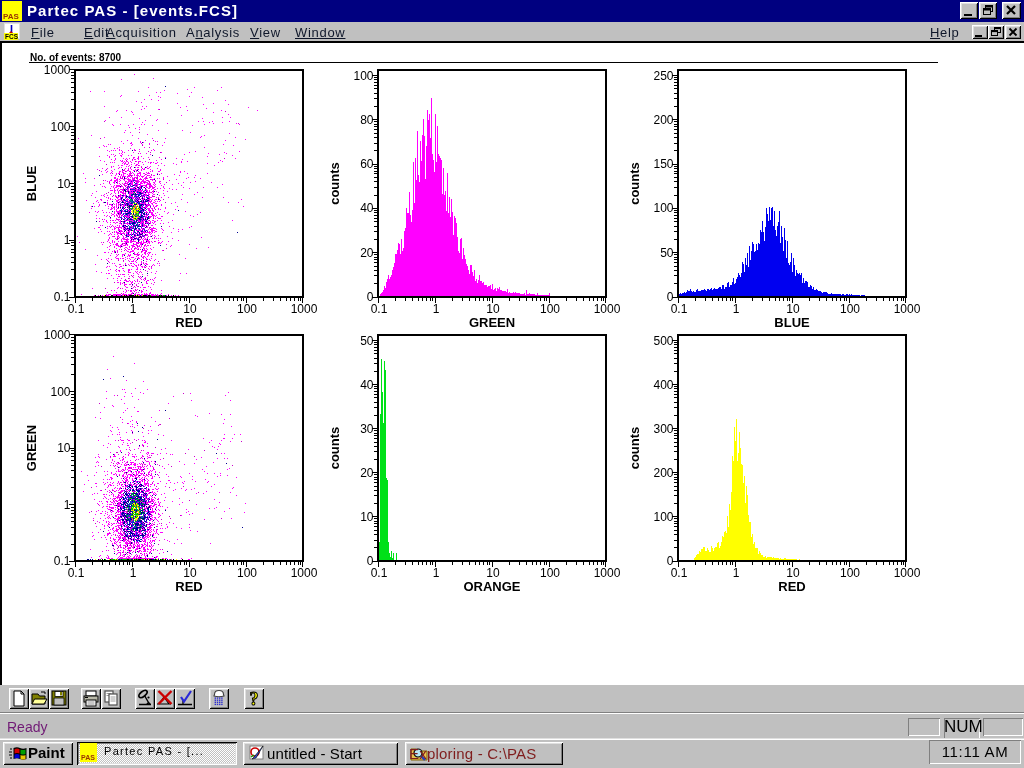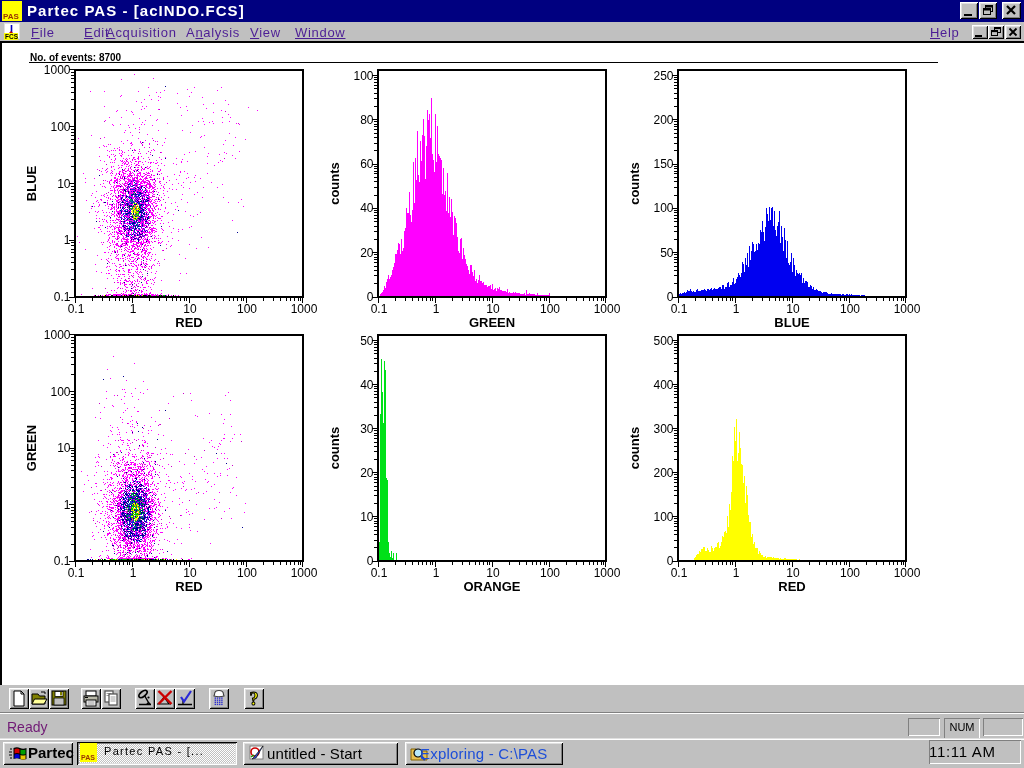--- a/index.html
+++ b/index.html
@@ -7,21 +7,21 @@
 .raised { background:#c0c0c0; box-shadow: inset 1px 1px 0 #fff, inset -1px -1px 0 #000, inset 2px 2px 0 #dfdfdf, inset -2px -2px 0 #808080; }
 .sunk { box-shadow: inset 1px 1px 0 #808080, inset -1px -1px 0 #fff; }
 .pressed { box-shadow: inset 1px 1px 0 #000, inset -1px -1px 0 #fff, inset 2px 2px 0 #808080, inset -2px -2px 0 #dfdfdf; }
 svg { display:block; }
 </style></head>
 <body>
 
 <div class="abs" style="left:0px;top:0px;width:1024px;height:22px;background:#000080;"></div>
 <div class="abs" style="left:2px;top:1px;width:20px;height:20px;background:#ffff00;"></div>
 <div class="abs" style="left:3px;top:12px;font-size:8px;font-weight:bold;color:#993300;letter-spacing:0px;">PAS</div>
-<div class="abs" style="left:27px;top:2px;font-size:15px;font-weight:bold;color:#fff;letter-spacing:1.05px;">Partec PAS - [acINDO.FCS]</div>
+<div class="abs" style="left:27px;top:2px;font-size:15px;font-weight:bold;color:#fff;letter-spacing:1.05px;">Partec PAS - [events.FCS]</div>
 
 <div class="abs raised" style="left:960px;top:2px;width:18px;height:17px;"></div>
 <div class="abs" style="left:964px;top:14px;width:8px;height:2px;background:#000;"></div>
 <div class="abs raised" style="left:979px;top:2px;width:18px;height:17px;"></div>
 <svg class="abs" style="left:979px;top:2px;" width="18" height="17">
  <rect x="6.5" y="3.5" width="7" height="6" fill="none" stroke="#000" stroke-width="1"></rect>
  <rect x="6.5" y="3.5" width="7" height="2" fill="#000"></rect>
  <rect x="4.5" y="6.5" width="7" height="6" fill="#c0c0c0" stroke="#000" stroke-width="1"></rect>
  <rect x="4.5" y="6.5" width="7" height="2" fill="#000"></rect>
 </svg>
@@ -31,21 +31,21 @@
 </svg>
 
 <div class="abs" style="left:2px;top:22px;width:1020px;height:19px;background:#c0c0c0;"></div>
 <svg class="abs" style="left:4px;top:23px;" width="17" height="17">
  <rect x="0.5" y="0.5" width="15" height="15" fill="#fff" stroke="#dfdfdf"></rect>
  <path d="M7.5 2 V11" stroke="#0000c0" stroke-width="1.6"></path>
  <path d="M4 11 L7 8 L10 11 Z" fill="#c00000"></path>
  <rect x="0" y="10" width="14" height="7" fill="#ffff00"></rect>
  <text x="1" y="16" font-size="6.5" font-weight="bold" font-family="Liberation Sans" fill="#000">FCS</text>
 </svg>
-<div class="abs" style="left:0;top:25px;width:100%;height:16px;font-size:13px;letter-spacing:0.7px;color:#4c1d95;">
+<div class="abs" style="left:0;top:25px;width:100%;height:16px;font-size:13px;letter-spacing:0.7px;color:#0f172a;">
  <span class="abs" style="left:31px;"><u>F</u>ile</span>
  <span class="abs" style="left:84px;"><u>E</u>dit</span>
  <span class="abs" style="left:106px;"><u>A</u>cquisition</span>
  <span class="abs" style="left:186px;">A<u>n</u>alysis</span>
  <span class="abs" style="left:250px;"><u>V</u>iew</span>
  <span class="abs" style="left:295px;text-decoration:underline;"><u>W</u>indow</span>
  <span class="abs" style="left:930px;text-align:right;"><u>H</u>elp</span>
 </div>
 
 <div class="abs raised" style="left:972px;top:25px;width:16px;height:14px;"></div>
@@ -252,49 +252,49 @@
     </g>
   </svg>
 <div class="abs raised" style="left:244px;top:688px;width:20px;height:21px;"></div>
 <svg class="abs" style="left:244px;top:688px;" width="20" height="21">
     <text x="10" y="16.5" font-size="18" font-weight="bold" text-anchor="middle" fill="#ffff00" stroke="#000" stroke-width="1" font-family="Liberation Serif,serif">?</text>
   </svg>
 
 <div class="abs" style="left:0;top:714px;width:1024px;height:24px;background:#c0c0c0;"></div>
 <div class="abs" style="left:7px;top:719px;font-size:14px;color:#701a75;">Ready</div>
 <div class="abs sunk" style="left:908px;top:718px;width:32px;height:18px;"></div>
-<div class="abs sunk" style="left:944px;top:718px;width:36px;height:32px;font-size:11px;text-align:center;line-height:18px;">NUM</div>
+<div class="abs sunk" style="left:944px;top:718px;width:36px;height:32px;font-size:17px;text-align:center;line-height:18px;">NUM</div>
 <div class="abs sunk" style="left:983px;top:718px;width:40px;height:18px;"></div>
 
 <div class="abs" style="left:0;top:738px;width:1024px;height:30px;background:#c0c0c0;border-top:1px solid #dfdfdf;"></div>
 <div class="abs" style="left:0;top:739px;width:1024px;height:1px;background:#fff;"></div>
 <div class="abs raised" style="left:3px;top:742px;width:70px;height:23px;"></div>
 <svg class="abs" style="left:8px;top:745px;" width="20" height="17">
     <path d="M2 4 h2 M1 7 h3 M1 10 h3 M2 13 h2" stroke="#000" stroke-width="1.2"></path>
     <g transform="translate(5,2)">
       <path d="M0.5 1 Q4 -0.5 7 1 Q10 2.5 13.5 1 V12 Q10 13.5 7 12 Q4 10.5 0.5 12 Z" fill="#000"></path>
       <path d="M1.5 2.2 Q4 1 6.5 2.2 V6.6 Q4 5.4 1.5 6.6 Z" fill="#d40000"></path>
       <path d="M7.5 2.6 Q10 3.6 12.5 2.6 V7 Q10 8 7.5 7 Z" fill="#00a000"></path>
       <path d="M1.5 7.6 Q4 6.4 6.5 7.6 V11.6 Q4 10.6 1.5 11.6 Z" fill="#0000d4"></path>
       <path d="M7.5 8 Q10 9 12.5 8 V12 Q10 13 7.5 12 Z" fill="#e8c800"></path>
     </g>
   </svg>
-<div class="abs" style="left:28px;top:744px;font-size:15px;font-weight:bold;">Partec</div>
+<div class="abs" style="left:28px;top:744px;font-size:15px;font-weight:bold;">Paint</div>
 <div class="abs pressed" style="left:77px;top:742px;width:160px;height:23px;background-image:linear-gradient(45deg,#fff 25%,transparent 25%,transparent 75%,#fff 75%),linear-gradient(45deg,#fff 25%,transparent 25%,transparent 75%,#fff 75%);background-size:2px 2px;background-position:0 0,1px 1px;"></div>
 <div class="abs" style="left:80px;top:743px;width:17px;height:19px;background:#ffff00;"></div>
 <div class="abs" style="left:81px;top:754px;font-size:7px;font-weight:bold;color:#993300;">PAS</div>
 <div class="abs" style="left:104px;top:745px;font-size:11px;letter-spacing:1.3px;color:#000;">Partec PAS - [...</div>
 <div class="abs raised" style="left:243px;top:742px;width:155px;height:23px;"></div>
 <svg class="abs" style="left:248px;top:744px;" width="18" height="18">
     <rect x="2" y="2" width="13" height="13" fill="#fff" stroke="#808080"></rect>
     <circle cx="7" cy="8" r="4" fill="none" stroke="#cc0000" stroke-width="1.6"></circle>
     <path d="M15 2 L6 13 L4 15 L8 14 Z" fill="#3050c8" stroke="#000" stroke-width="0.6"></path>
     <path d="M3 13 l3 -2" stroke="#00a000" stroke-width="1.4"></path>
   </svg>
 <div class="abs" style="left:267px;top:745px;font-size:15px;letter-spacing:0.1px;color:#000;">untitled - Start</div>
 <div class="abs raised" style="left:405px;top:742px;width:158px;height:23px;"></div>
 <svg class="abs" style="left:410px;top:745px;" width="18" height="16">
     <path d="M1 4 h5 l1.5 2 H17 v9 H1 z" fill="#e8c050" stroke="#806000"></path>
     <circle cx="8" cy="8" r="4" fill="#b8e8f8" stroke="#000" stroke-width="1.2"></circle>
     <path d="M11 11 L15 15" stroke="#2040c0" stroke-width="2.4"></path>
   </svg>
-<div class="abs" style="left:420px;top:745px;font-size:15px;letter-spacing:0.2px;color:#1d4ed8;">Exploring - C:\PAS</div>
-<div class="abs sunk" style="left:929px;top:740px;width:92px;height:24px;font-size:15px;letter-spacing:0.7px;text-align:left;line-height:24px;">11:11 AM</div>
+<div class="abs" style="left:409px;top:745px;font-size:15px;letter-spacing:0.2px;color:#7f1d1d;">Exploring - C:\PAS</div>
+<div class="abs sunk" style="left:929px;top:740px;width:92px;height:24px;font-size:15px;letter-spacing:0.7px;text-align:center;line-height:24px;">11:11 AM</div>
 
 </body></html>

